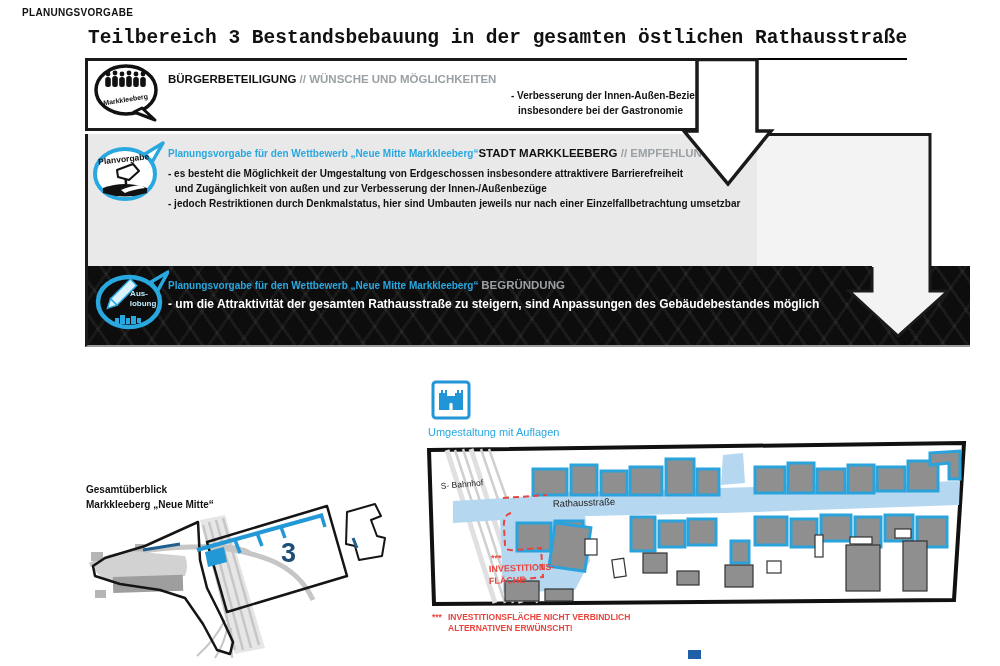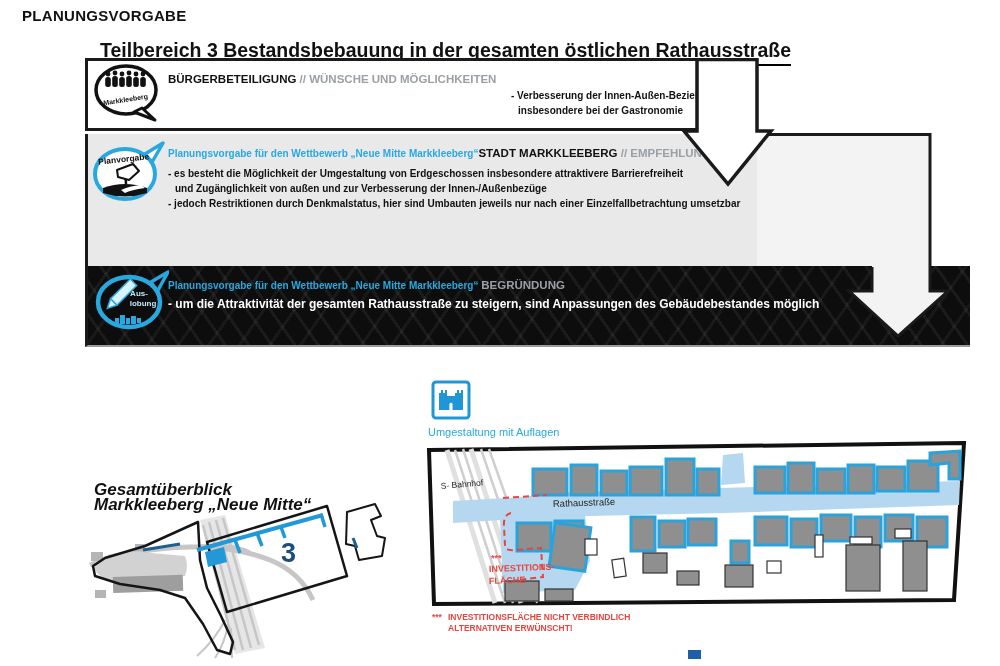--- a/index.html
+++ b/index.html
@@ -1,20 +1,20 @@
 <!DOCTYPE html>
 <html><head>
 <meta charset="utf-8">
 <style>
   html,body{margin:0;padding:0;background:#fff;}
   .canvas{position:relative;width:1000px;height:666px;background:#fff;overflow:hidden;
           font-family:"Liberation Sans",sans-serif;color:#111;}
-  .kicker{position:absolute;left:22px;top:7px;font-size:15px;font-weight:bold;letter-spacing:.3px;}
-  .title{position:absolute;left:88px;top:27px;margin:12px;font-size:19.5px;font-weight:bold;
-         border-bottom:2px solid #000;padding-bottom:2px;}
+  .kicker{position:absolute;left:22px;top:7px;font-size:10px;font-weight:bold;letter-spacing:.3px;}
+  .title{position:absolute;left:88px;top:27px;margin:0;font-size:19.5px;font-weight:bold;
+         border-bottom:2px solid #000;padding-bottom:9px;font-family:Liberation Mono, monospace;}
   
   .flow{position:absolute;left:85px;top:58px;width:890px;height:292px;}
   .sec{position:absolute;left:0;}
   .sec1{top:0;width:672px;height:73px;background:#fff;
         border-left:3px solid #1a1a1a;border-top:3px solid #1a1a1a;border-bottom:3px solid #1a1a1a;box-sizing:border-box;}
   .sec2{top:76px;width:845px;height:132px;background:#e9e9e9;border-left:3px solid #1a1a1a;box-sizing:border-box;}
   .sec3{top:208px;width:885px;height:81px;background:#0d0d0d;border-left:3px solid #1a1a1a;
         border-bottom:2px solid #9a9a9a;box-sizing:border-box;
         background-image:repeating-linear-gradient(55deg,transparent 0 16px,rgba(255,255,255,.06) 16px 19px),
                          repeating-linear-gradient(-55deg,transparent 0 22px,rgba(255,255,255,.05) 22px 25px);}
@@ -26,21 +26,21 @@
   .cont{padding-left:7px;}
   .s1-head{position:absolute;left:80px;top:8px;white-space:nowrap;}
   .s1-col1{position:absolute;left:80px;top:27px;}
   .s1-col2{position:absolute;left:423px;top:27px;}
   .s2-head{position:absolute;left:80px;top:9px;white-space:nowrap;}
   .s2-bullets{position:absolute;left:80px;top:32px;}
   .s3-head{position:absolute;left:80px;top:9px;white-space:nowrap;}
   .s3-bullet{position:absolute;left:80px;top:31px;font-size:12px;font-weight:bold;color:#fff;white-space:nowrap;}
   .arrows{position:absolute;left:0;top:0;pointer-events:none;}
   
-  .ov-caption{position:absolute;left:94px;top:482px;font-size:17px;font-weight:bold;font-style:italic;line-height:15px;}
+  .ov-caption{position:absolute;left:86px;top:482px;font-size:10px;font-weight:bold;line-height:15px;}
   .ov-map{position:absolute;left:85px;top:500px;}
   
   .legend{position:absolute;left:431px;top:380px;}
   .legend-label{position:absolute;left:428px;top:426px;font-size:11px;color:#29a8e0;}
   .dt-map{position:absolute;left:425px;top:441px;}
   .footnote{position:absolute;left:432px;top:612px;font-size:8.5px;font-weight:bold;color:#e8453f;line-height:11px;}
   .footnote .stars{position:absolute;left:0;top:0;}
   .footnote .fn-lines{margin-left:16px;}
   .page-marker{position:absolute;left:688px;top:650px;width:13px;height:9px;background:#1f5fa8;}
 </style>

